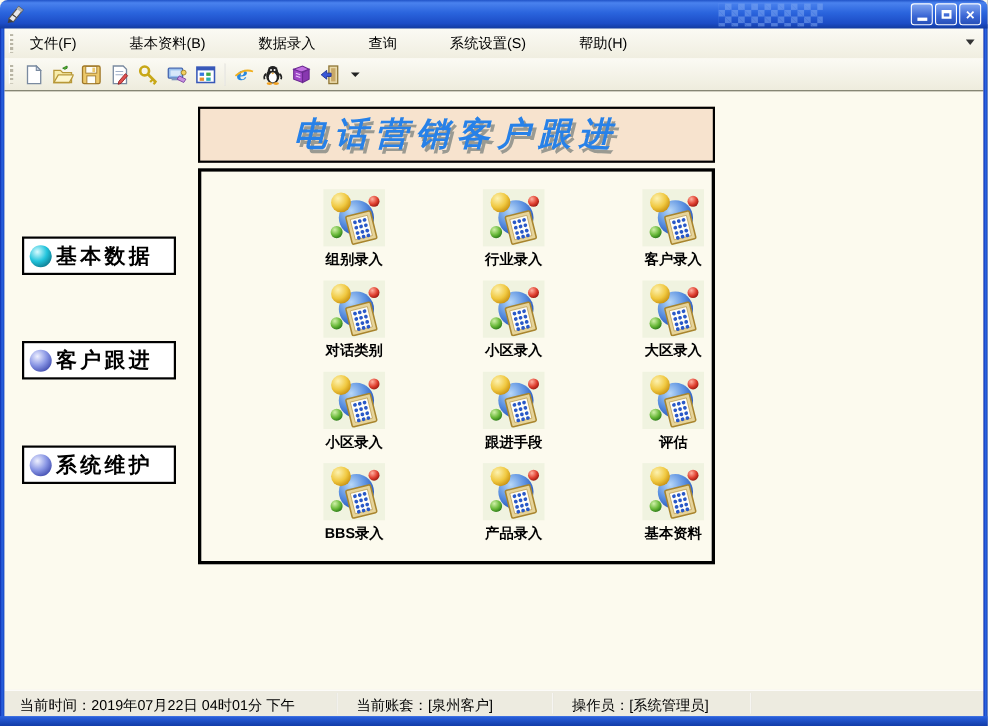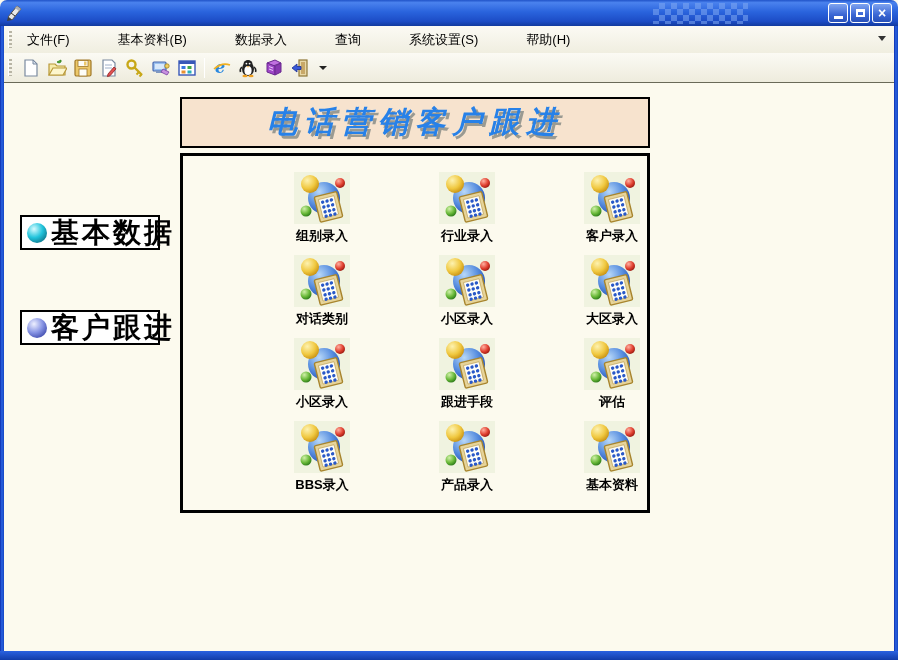--- a/index.html
+++ b/index.html
@@ -74,21 +74,21 @@
   .cell-iconbox { width:56px; height:52px; background:#F0F3E0; display:flex;
      align-items:center; justify-content:center; }
   .cell-label { margin-top:3px; font-size:13px; font-weight:bold; color:#000; white-space:nowrap; }
 
   .side-btn { position:absolute; left:16px; width:140px; height:35px; background:#fff;
      border:2px solid #000; display:flex; align-items:center; padding-left:5px; cursor:pointer; }
   .side-btn-1 { top:131px; } .side-btn-2 { top:226px; } .side-btn-3 { top:321px; }
   .sphere { width:20px; height:20px; border-radius:50%; flex:none; margin-right:4px; }
   .sphere-teal { background:radial-gradient(circle at 35% 30%,#d8fbff,#22c4dc 45%,#065a6e 95%); }
   .sphere-blue { background:radial-gradient(circle at 35% 30%,#eef0ff,#8895e4 45%,#25309a 95%); }
-  .side-btn-label { font-family:"DejaVu Serif",serif; font-weight:bold; font-size:28px;
+  .side-btn-label { font-family:"DejaVu Serif",serif; font-weight:bold; font-size:19px;
      letter-spacing:3px; color:#000; white-space:nowrap; }
 
   
   .statusbar { position:absolute; left:4px; top:627px; width:890px; height:24px;
      background:#EDEBE0; border-top:1px solid #fff; font-size:13px; color:#000; z-index:20; }
   .status-field { position:absolute; top:4px; white-space:pre; }
   .sf-time { left:14px; } .sf-account { left:320px; } .sf-operator { left:516px; }
   .ssep { position:absolute; top:2px; width:1px; height:19px; background:#c6c3b4; border-right:1px solid #fff; }
   .ssep1 { left:302px; } .ssep2 { left:498px; } .ssep3 { left:678px; }
 </style>
@@ -245,20 +245,24 @@
     </div>
 
     <div class="side-btn side-btn-1">
       <span class="sphere sphere-teal"></span>
       <span class="side-btn-label">基本数据</span>
     </div>
     <div class="side-btn side-btn-2">
       <span class="sphere sphere-blue"></span>
       <span class="side-btn-label">客户跟进</span>
     </div>
+    <div class="side-btn side-btn-3">
+      <span class="sphere sphere-blue"></span>
+      <span class="side-btn-label">系统维护</span>
+    </div>
 
     <div class="grid-panel">
       <div class="grid-cell">
         <div class="cell-iconbox">
           <svg width="50" height="50" viewBox="0 0 50 50">
             <defs>
               <radialGradient id="gb0" cx="35%" cy="30%" r="75%">
                 <stop offset="0%" stop-color="#b8d8f8"></stop>
                   <stop offset="55%" stop-color="#5a90e0"></stop>
                   <stop offset="100%" stop-color="#2050b8"></stop>
@@ -873,17 +877,25 @@
                   <circle cx="36" cy="42.5" r="1.7"></circle>
               </g>
             </g>
           </svg>
         </div>
         <span class="cell-label">基本资料</span>
       </div>
     </div>
   </div>
 
+  <div class="statusbar">
+    <span class="status-field sf-time"><span>当前时间：</span><span>2019年07月22日 04时01分 下午</span></span>
+    <span class="status-field sf-account"><span>当前账套：</span><span>[泉州客户]</span></span>
+    <span class="status-field sf-operator"><span>操作员：</span><span>[系统管理员]</span></span>
+    <div class="ssep ssep1"></div>
+    <div class="ssep ssep2"></div>
+    <div class="ssep ssep3"></div>
+  </div>
 
   <div class="frame-left"></div>
   <div class="frame-right"></div>
   <div class="frame-bottom"></div>
 </div>
 
 </body></html>

